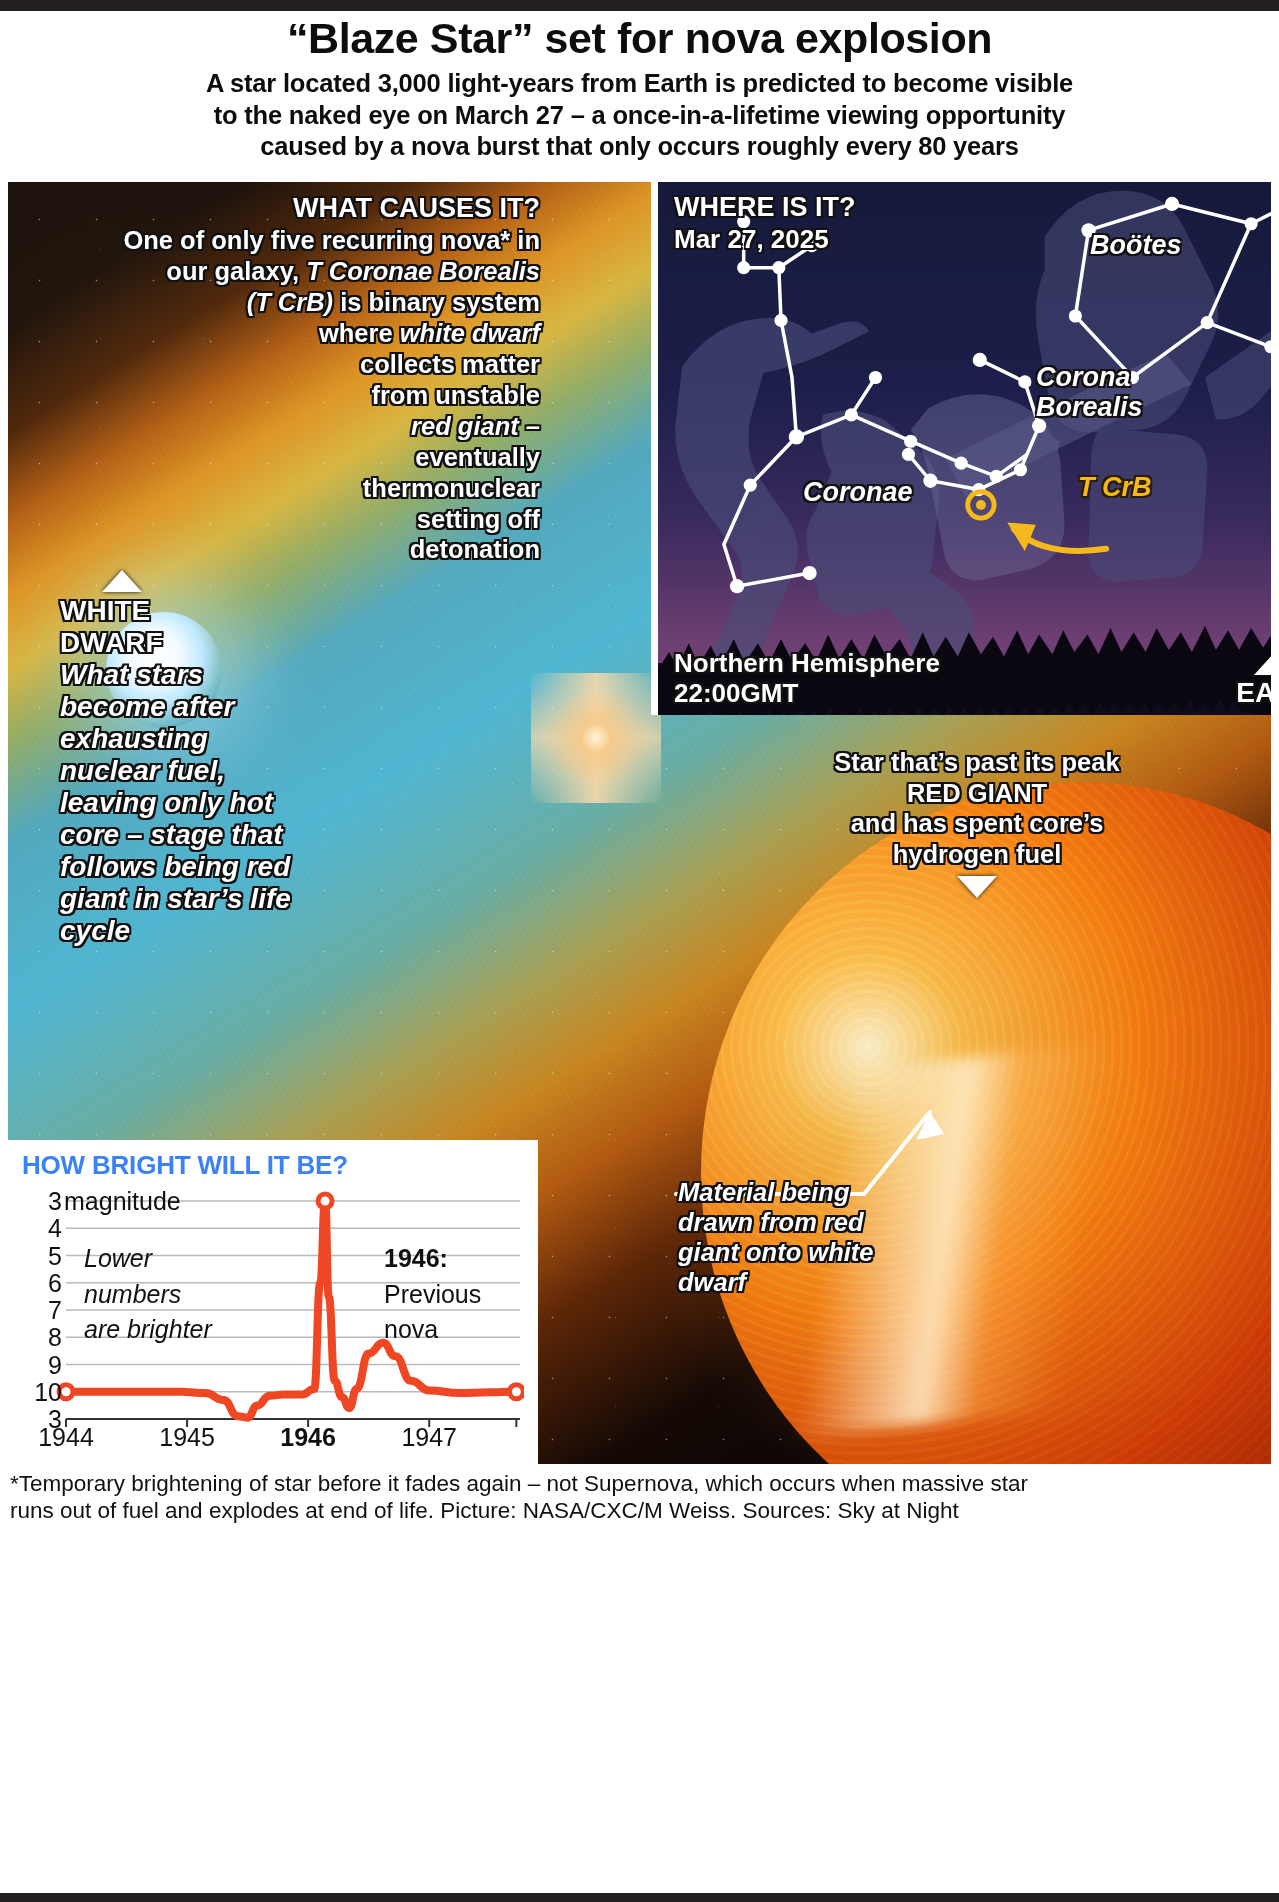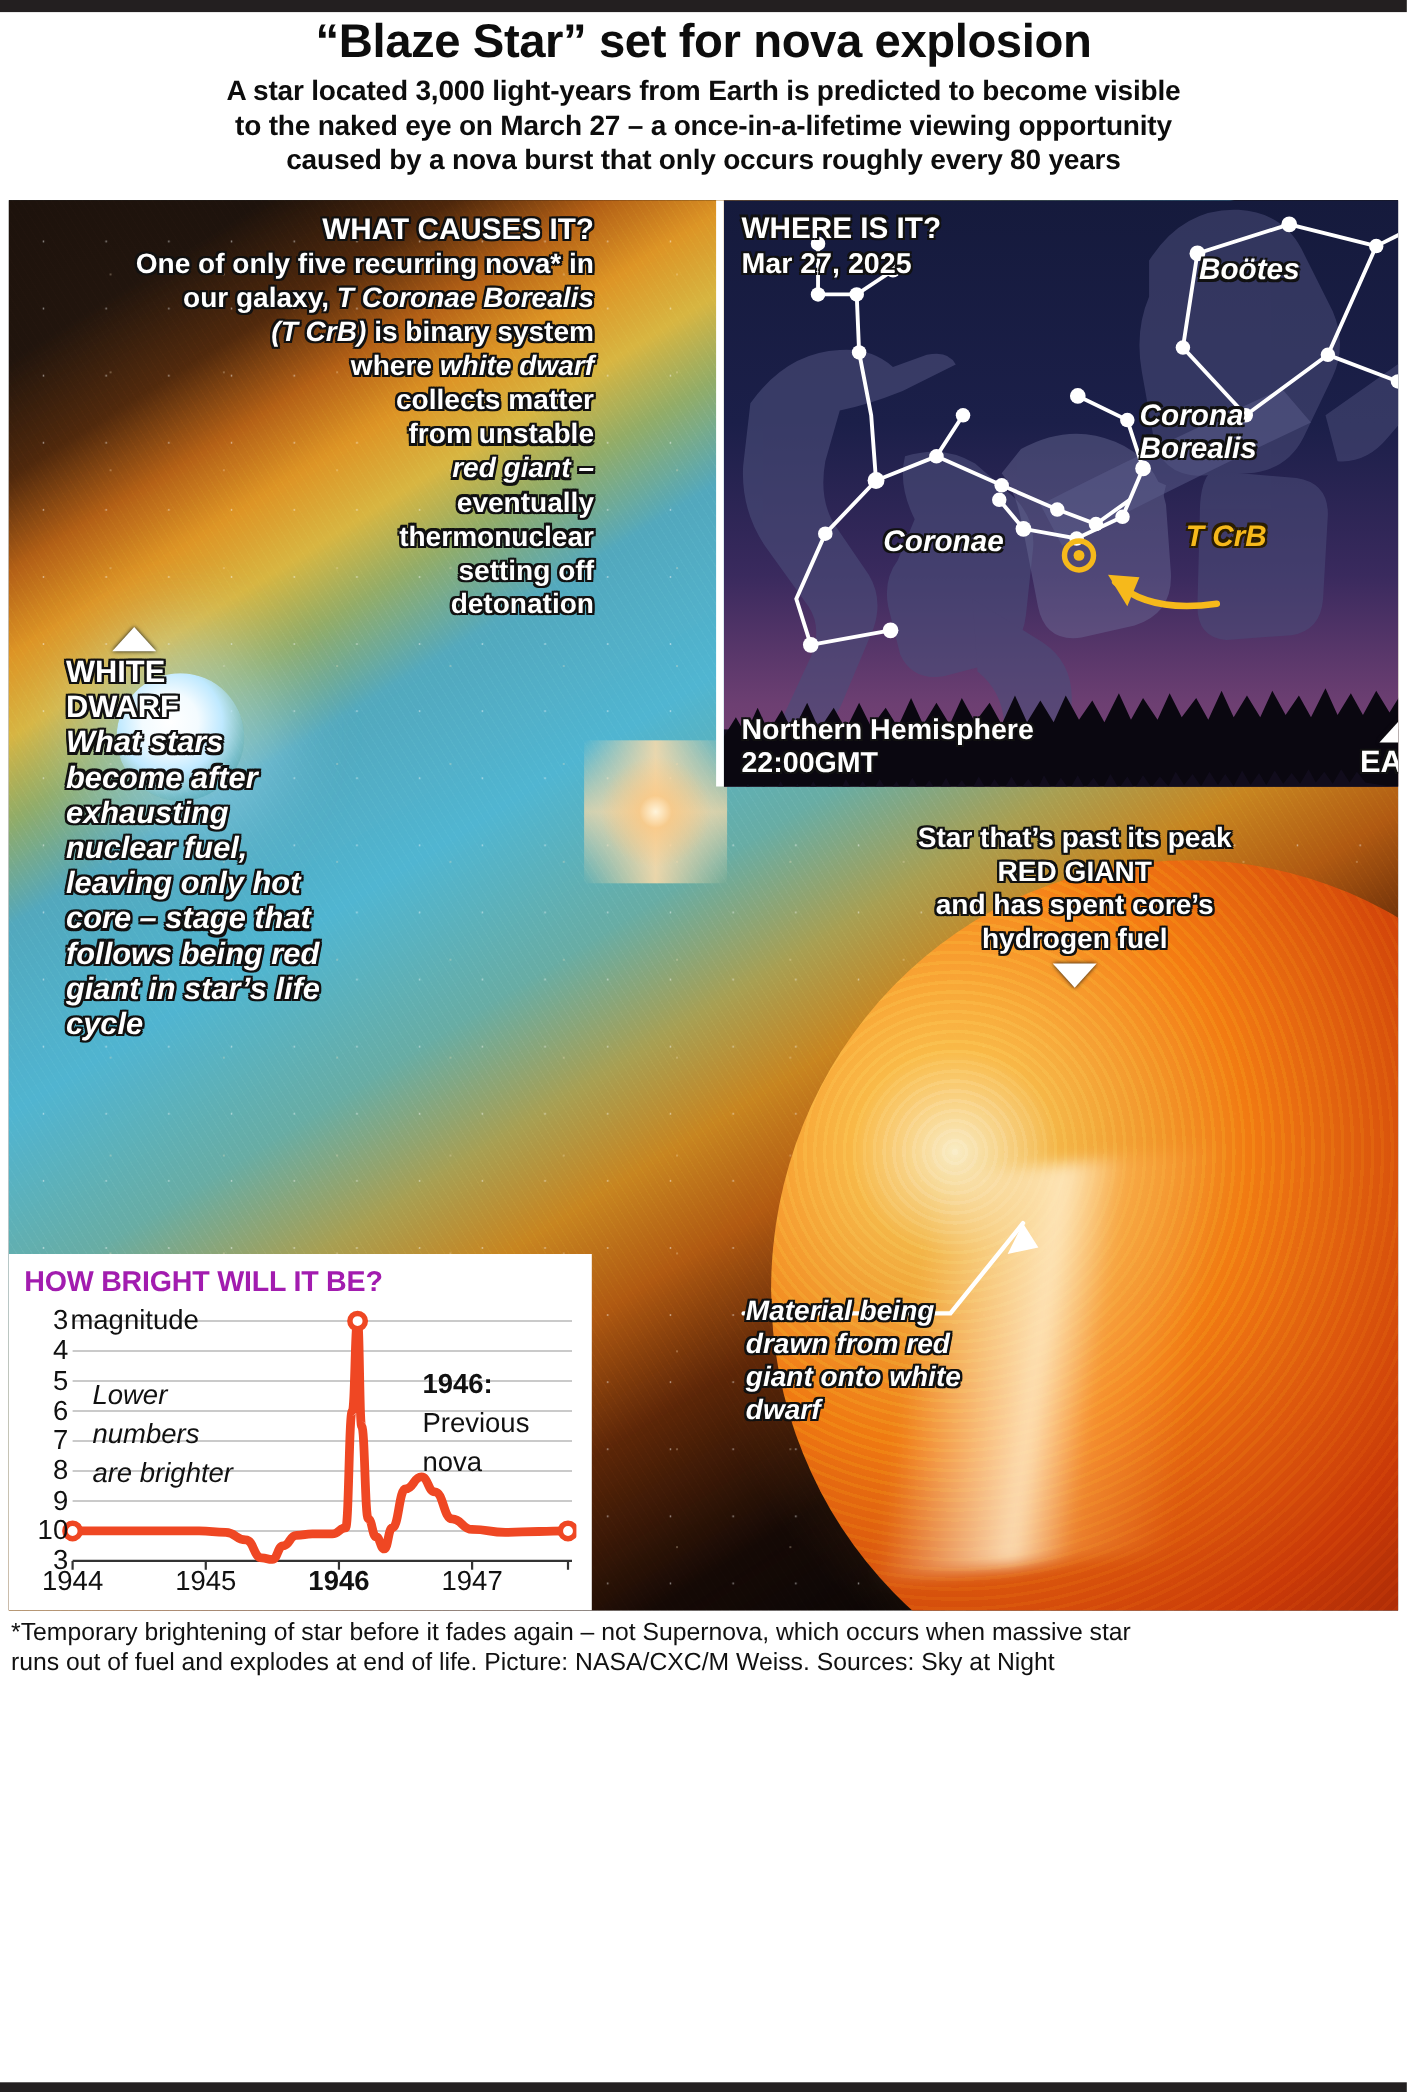--- a/index.html
+++ b/index.html
@@ -173,23 +173,23 @@
   .eastwrap{ position:absolute; right:28px; bottom:6px; text-align:center; }
   .eastwrap .uptri{ margin:0 auto 2px auto; }
   .eastwrap .lbl{ font-size:28px; font-weight:bold; color:#fff;
             text-shadow:-2px -2px 0 #111,2px -2px 0 #111,-2px 2px 0 #111,2px 2px 0 #111; }
 
   
   .chart{
     position:absolute; left:0px; top:958px; width:530px; height:324px;
     background:#fff; padding:10px 14px 6px 14px;
   }
-  .chart h3{ font-size:26px; font-weight:bold; letter-spacing:-0.2px; color:#a21caf; }
+  .chart h3{ font-size:26px; font-weight:bold; letter-spacing:-0.2px; color:#3b82f6; }
   .chartbody{ position:relative; width:502px; height:268px; margin-top:2px; }
-  .note-lower{ position:absolute; left:62px; top:68px; font-size:25px;
+  .note-lower{ position:absolute; left:62px; top:58px; font-size:25px;
                font-style:italic; line-height:1.42; color:#111; }
   .note-1946{ position:absolute; left:362px; top:58px; font-size:25px;
               line-height:1.42; color:#111; }
   .note-1946 b{ font-weight:bold; }
   .ylabels{ position:absolute; left:0; top:0; width:40px; }
   .ylab{ position:absolute; right:0; font-size:25px; color:#111; text-align:right;
          transform:translateY(-50%); }
   .magword{ position:absolute; left:42px; font-size:25px; color:#111; transform:translateY(-50%); }
   .xlabels{ position:absolute; left:0; bottom:-2px; width:502px; height:30px; }
   .xlab{ position:absolute; font-size:25px; color:#111; transform:translateX(-50%); }

